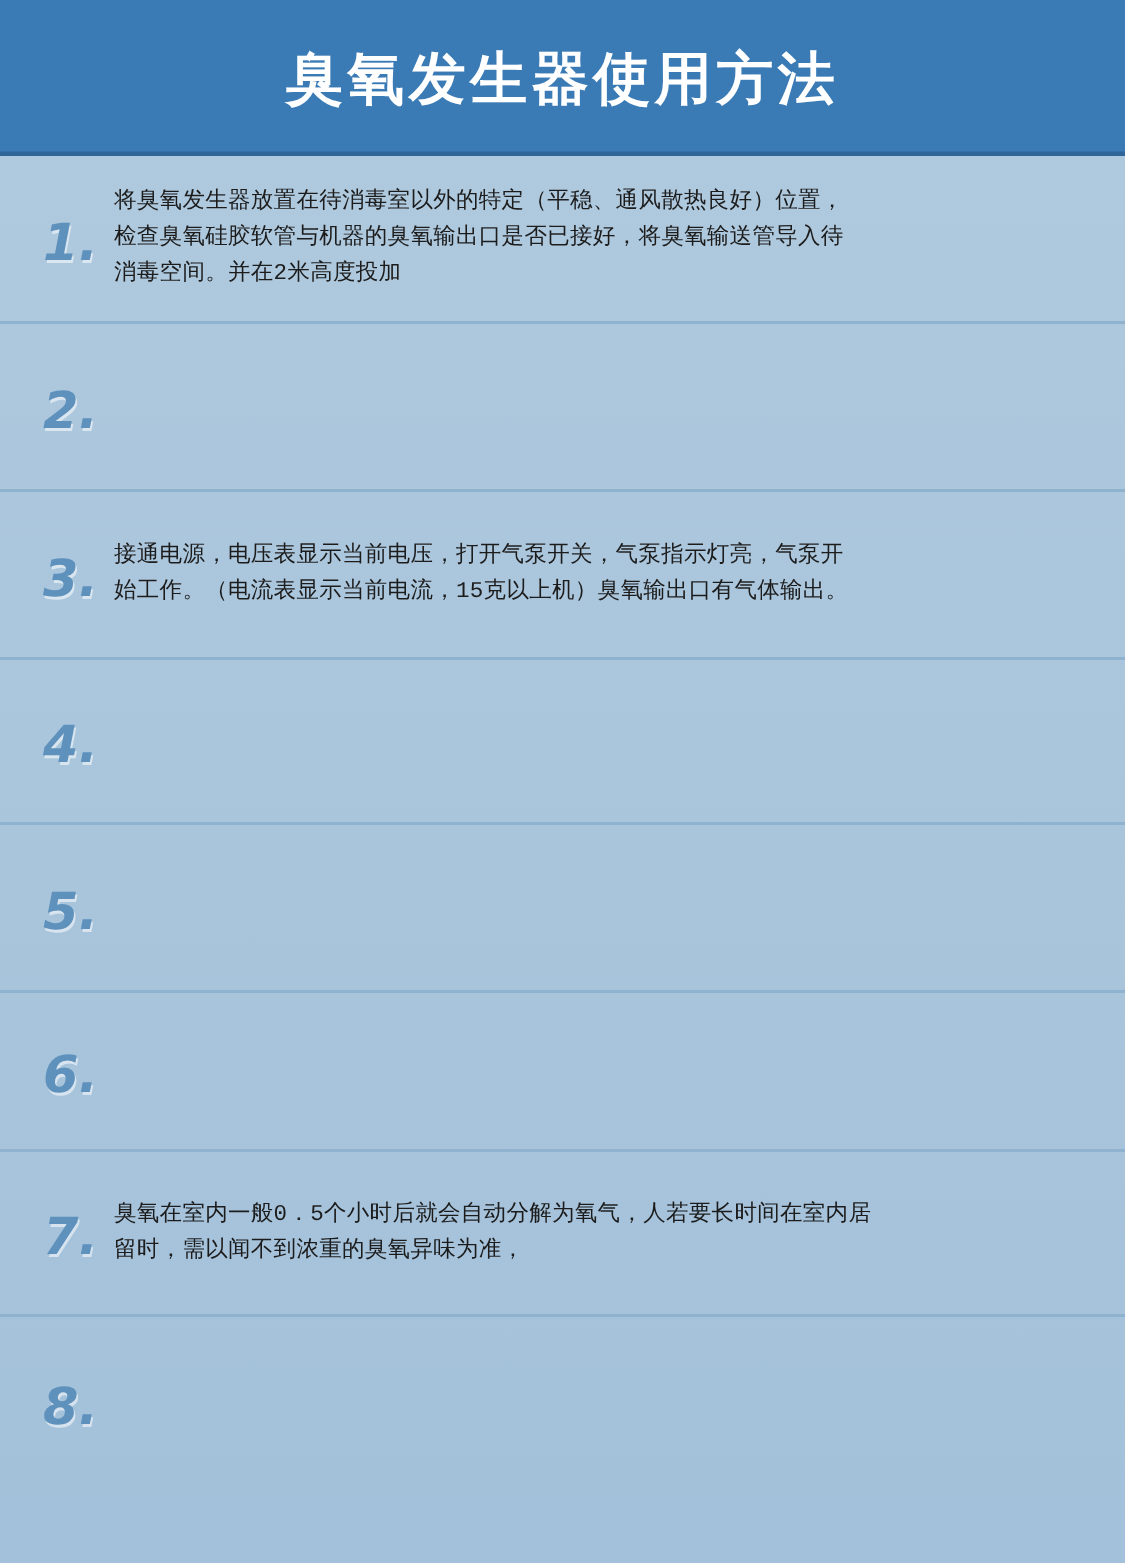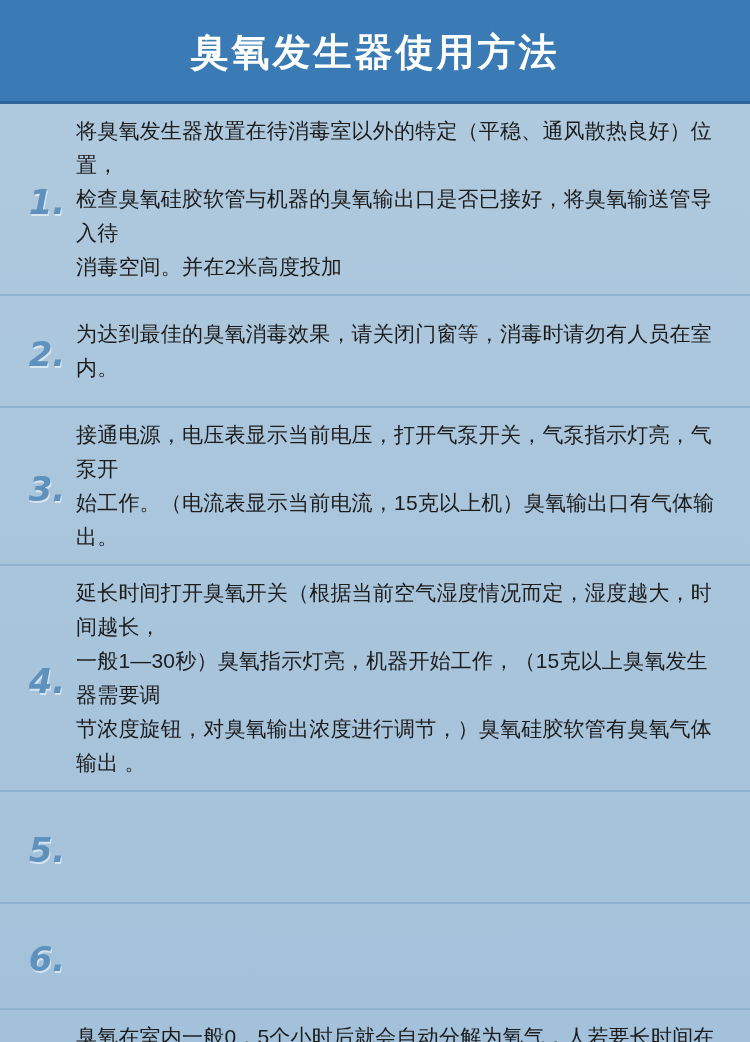--- a/index.html
+++ b/index.html
@@ -66,26 +66,26 @@
     font-style: italic;
     color: #5f91bd;
     text-shadow: 1px 2px 0 rgba(255,255,255,0.55);
     line-height: 1;
     padding-top: 6px;
     font-family: "DejaVu Sans", "Liberation Sans", sans-serif;
     user-select: none;
   }
   .step-text {
     flex: 1;
-    font-size: 21px;
+    font-size: 15px;
     line-height: 1.62;
     color: #1c1c1c;
     letter-spacing: 0.2px;
     white-space: pre-line;
-    font-family: Liberation Sans, sans-serif;
+    font-family: Liberation Mono, monospace;
   }
   .s1 { min-height: 112px; }
   .s2 { min-height: 112px; }
   .s3 { min-height: 112px; }
   .s4 { min-height: 110px; }
   .s5 { min-height: 112px; }
   .s6 { min-height: 106px; }
   .s7 { min-height: 110px; }
   .s8 { min-height: 114px; }
 </style>
@@ -102,34 +102,30 @@
 
     <div class="step s1">
       <div class="step-num">1.</div>
       <div class="step-text">将臭氧发生器放置在待消毒室以外的特定（平稳、通风散热良好）位置，
 检查臭氧硅胶软管与机器的臭氧输出口是否已接好，将臭氧输送管导入待
 消毒空间。并在2米高度投加</div>
     </div>
 
     <div class="step s2">
       <div class="step-num">2.</div>
-      <div class="step-text">为达到最佳的臭氧消毒效果，请关闭门窗等，消毒时请勿有人员在室内。</div>
     </div>
 
     <div class="step s3">
       <div class="step-num">3.</div>
       <div class="step-text">接通电源，电压表显示当前电压，打开气泵开关，气泵指示灯亮，气泵开
 始工作。（电流表显示当前电流，15克以上机）臭氧输出口有气体输出。</div>
     </div>
 
     <div class="step s4">
       <div class="step-num">4.</div>
-      <div class="step-text">延长时间打开臭氧开关（根据当前空气湿度情况而定，湿度越大，时间越长，
-一般1—30秒）臭氧指示灯亮，机器开始工作，（15克以上臭氧发生器需要调
-节浓度旋钮，对臭氧输出浓度进行调节，）臭氧硅胶软管有臭氧气体输出 。</div>
     </div>
 
     <div class="step s5">
       <div class="step-num">5.</div>
     </div>
 
     <div class="step s6">
       <div class="step-num">6.</div>
     </div>
 

